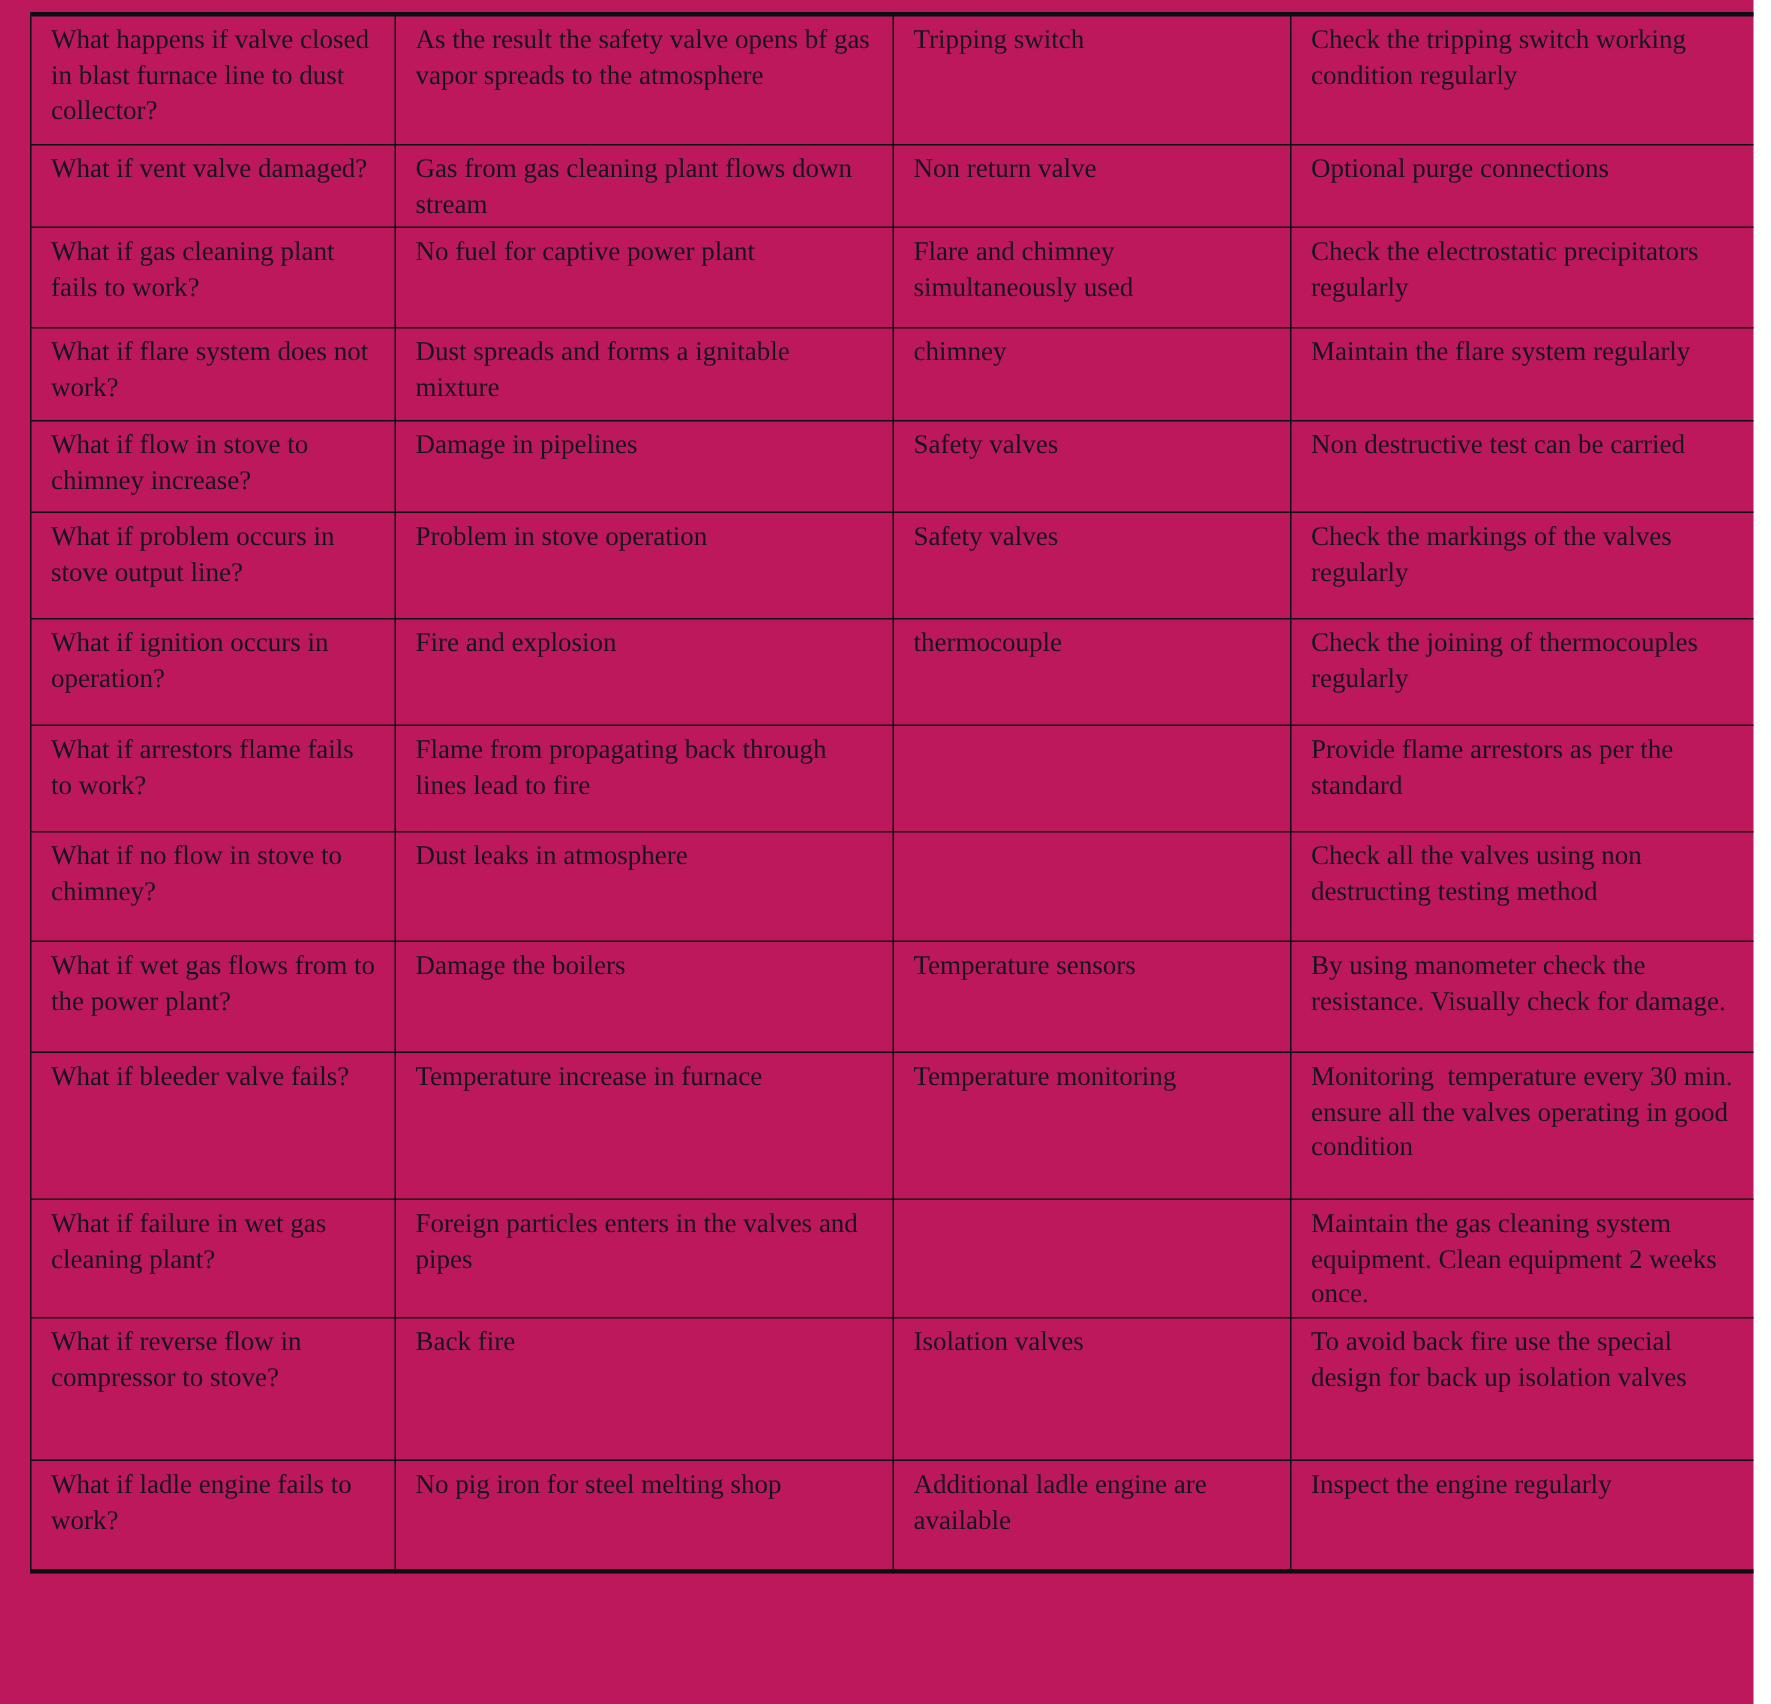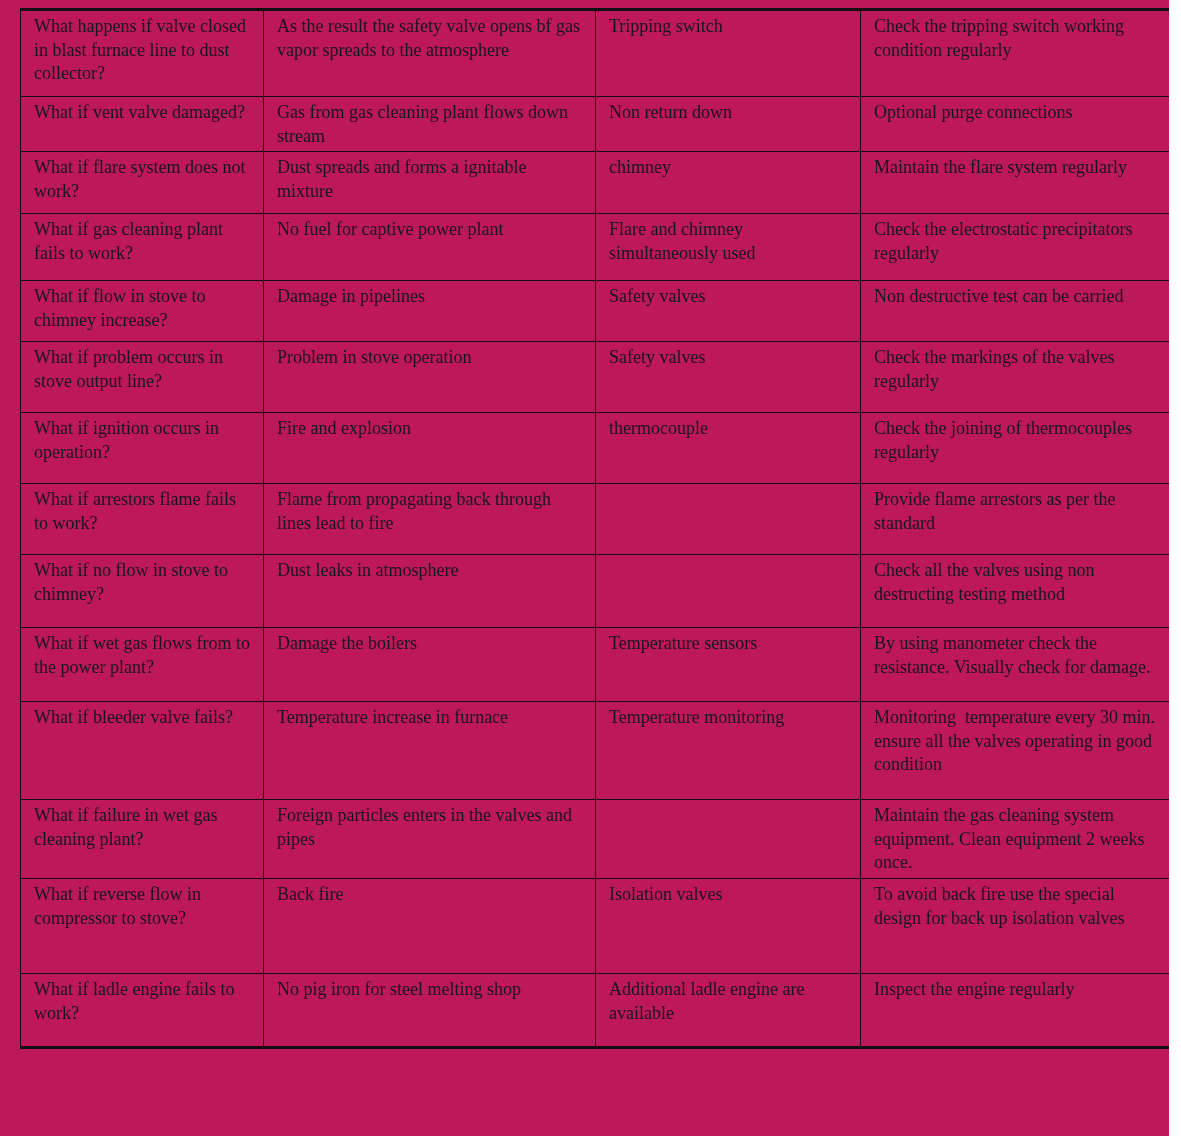--- a/index.html
+++ b/index.html
@@ -51,34 +51,34 @@
     <tbody>
         <tr style="height: 87px;">
           <td>What happens if valve closed in blast furnace line to dust collector?</td>
           <td>As the result the safety valve opens bf gas vapor spreads to the atmosphere</td>
           <td>Tripping switch</td>
           <td>Check the tripping switch working condition regularly</td>
         </tr>
         <tr style="height: 51px;">
           <td>What if vent valve damaged?</td>
           <td>Gas from gas cleaning plant flows down stream</td>
-          <td>Non return down</td>
+          <td>Non return valve</td>
           <td>Optional purge connections</td>
+        </tr>
+        <tr style="height: 67px;">
+          <td>What if gas cleaning plant fails to work?</td>
+          <td>No fuel for captive power plant</td>
+          <td>Flare and chimney simultaneously used</td>
+          <td>Check the electrostatic precipitators regularly</td>
         </tr>
         <tr style="height: 62px;">
           <td>What if flare system does not work?</td>
           <td>Dust spreads and forms a ignitable mixture</td>
           <td>chimney</td>
           <td>Maintain the flare system regularly</td>
-        </tr>
-        <tr style="height: 67px;">
-          <td>What if gas cleaning plant fails to work?</td>
-          <td>No fuel for captive power plant</td>
-          <td>Flare and chimney simultaneously used</td>
-          <td>Check the electrostatic precipitators regularly</td>
         </tr>
         <tr style="height: 61px;">
           <td>What if flow in stove to chimney increase?</td>
           <td>Damage in pipelines</td>
           <td>Safety valves</td>
           <td>Non destructive test can be carried</td>
         </tr>
         <tr style="height: 71px; padding-left: 21px;">
           <td>What if problem occurs in stove output line?</td>
           <td>Problem in stove operation</td>

